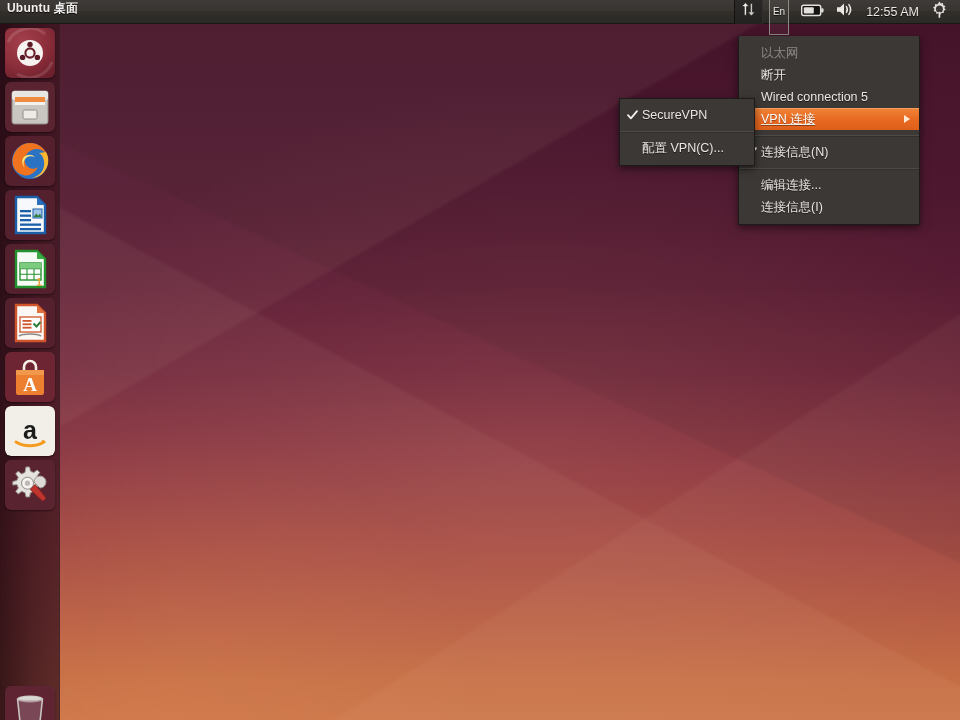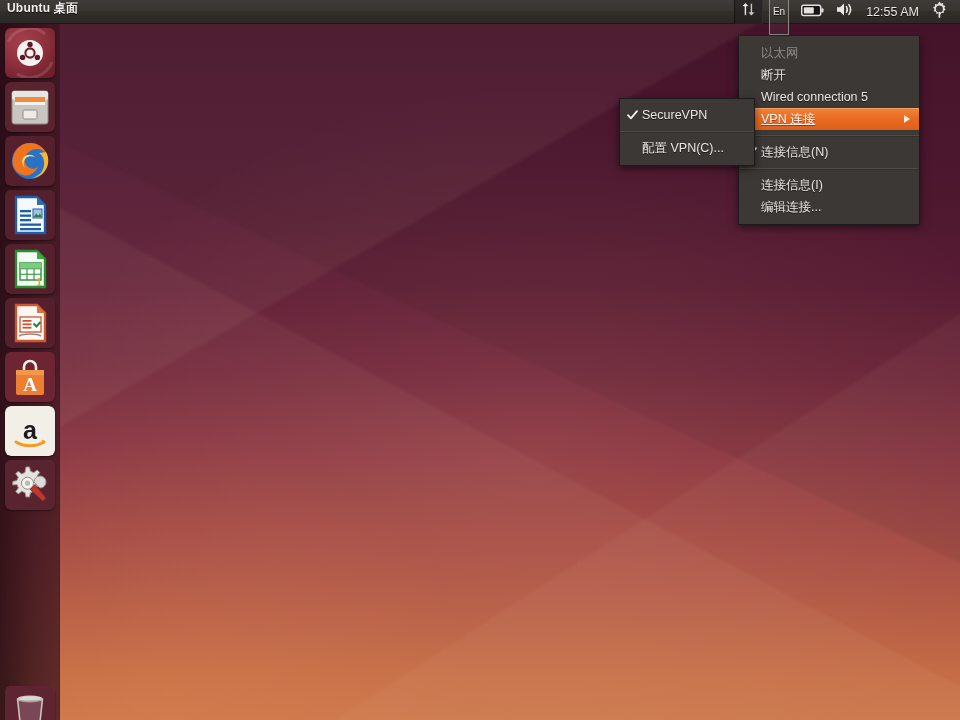--- a/index.html
+++ b/index.html
@@ -365,25 +365,25 @@
         <svg width="11" height="11" viewBox="0 0 11 11">
           <path d="M1 5.6l2.9 3.2L10 1.6" stroke="#f2efec" stroke-width="1.8" fill="none" stroke-linecap="round" stroke-linejoin="round"></path>
         </svg>
       </span>
       <span class="lbl">连接信息(N)</span>
     </div>
 
     <div class="sep"></div>
 
     <div class="mi">
+      <span class="lbl">编辑连接...</span>
+    </div>
+
+    <div class="mi">
       <span class="lbl">连接信息(I)</span>
-    </div>
-
-    <div class="mi">
-      <span class="lbl">编辑连接...</span>
     </div>
 
   </div>
 
   <div id="vpn-submenu">
 
     <div class="mi">
       <span class="chk">
         <svg width="11" height="11" viewBox="0 0 11 11">
           <path d="M1 5.6l2.9 3.2L10 1.6" stroke="#f2efec" stroke-width="1.8" fill="none" stroke-linecap="round" stroke-linejoin="round"></path>

